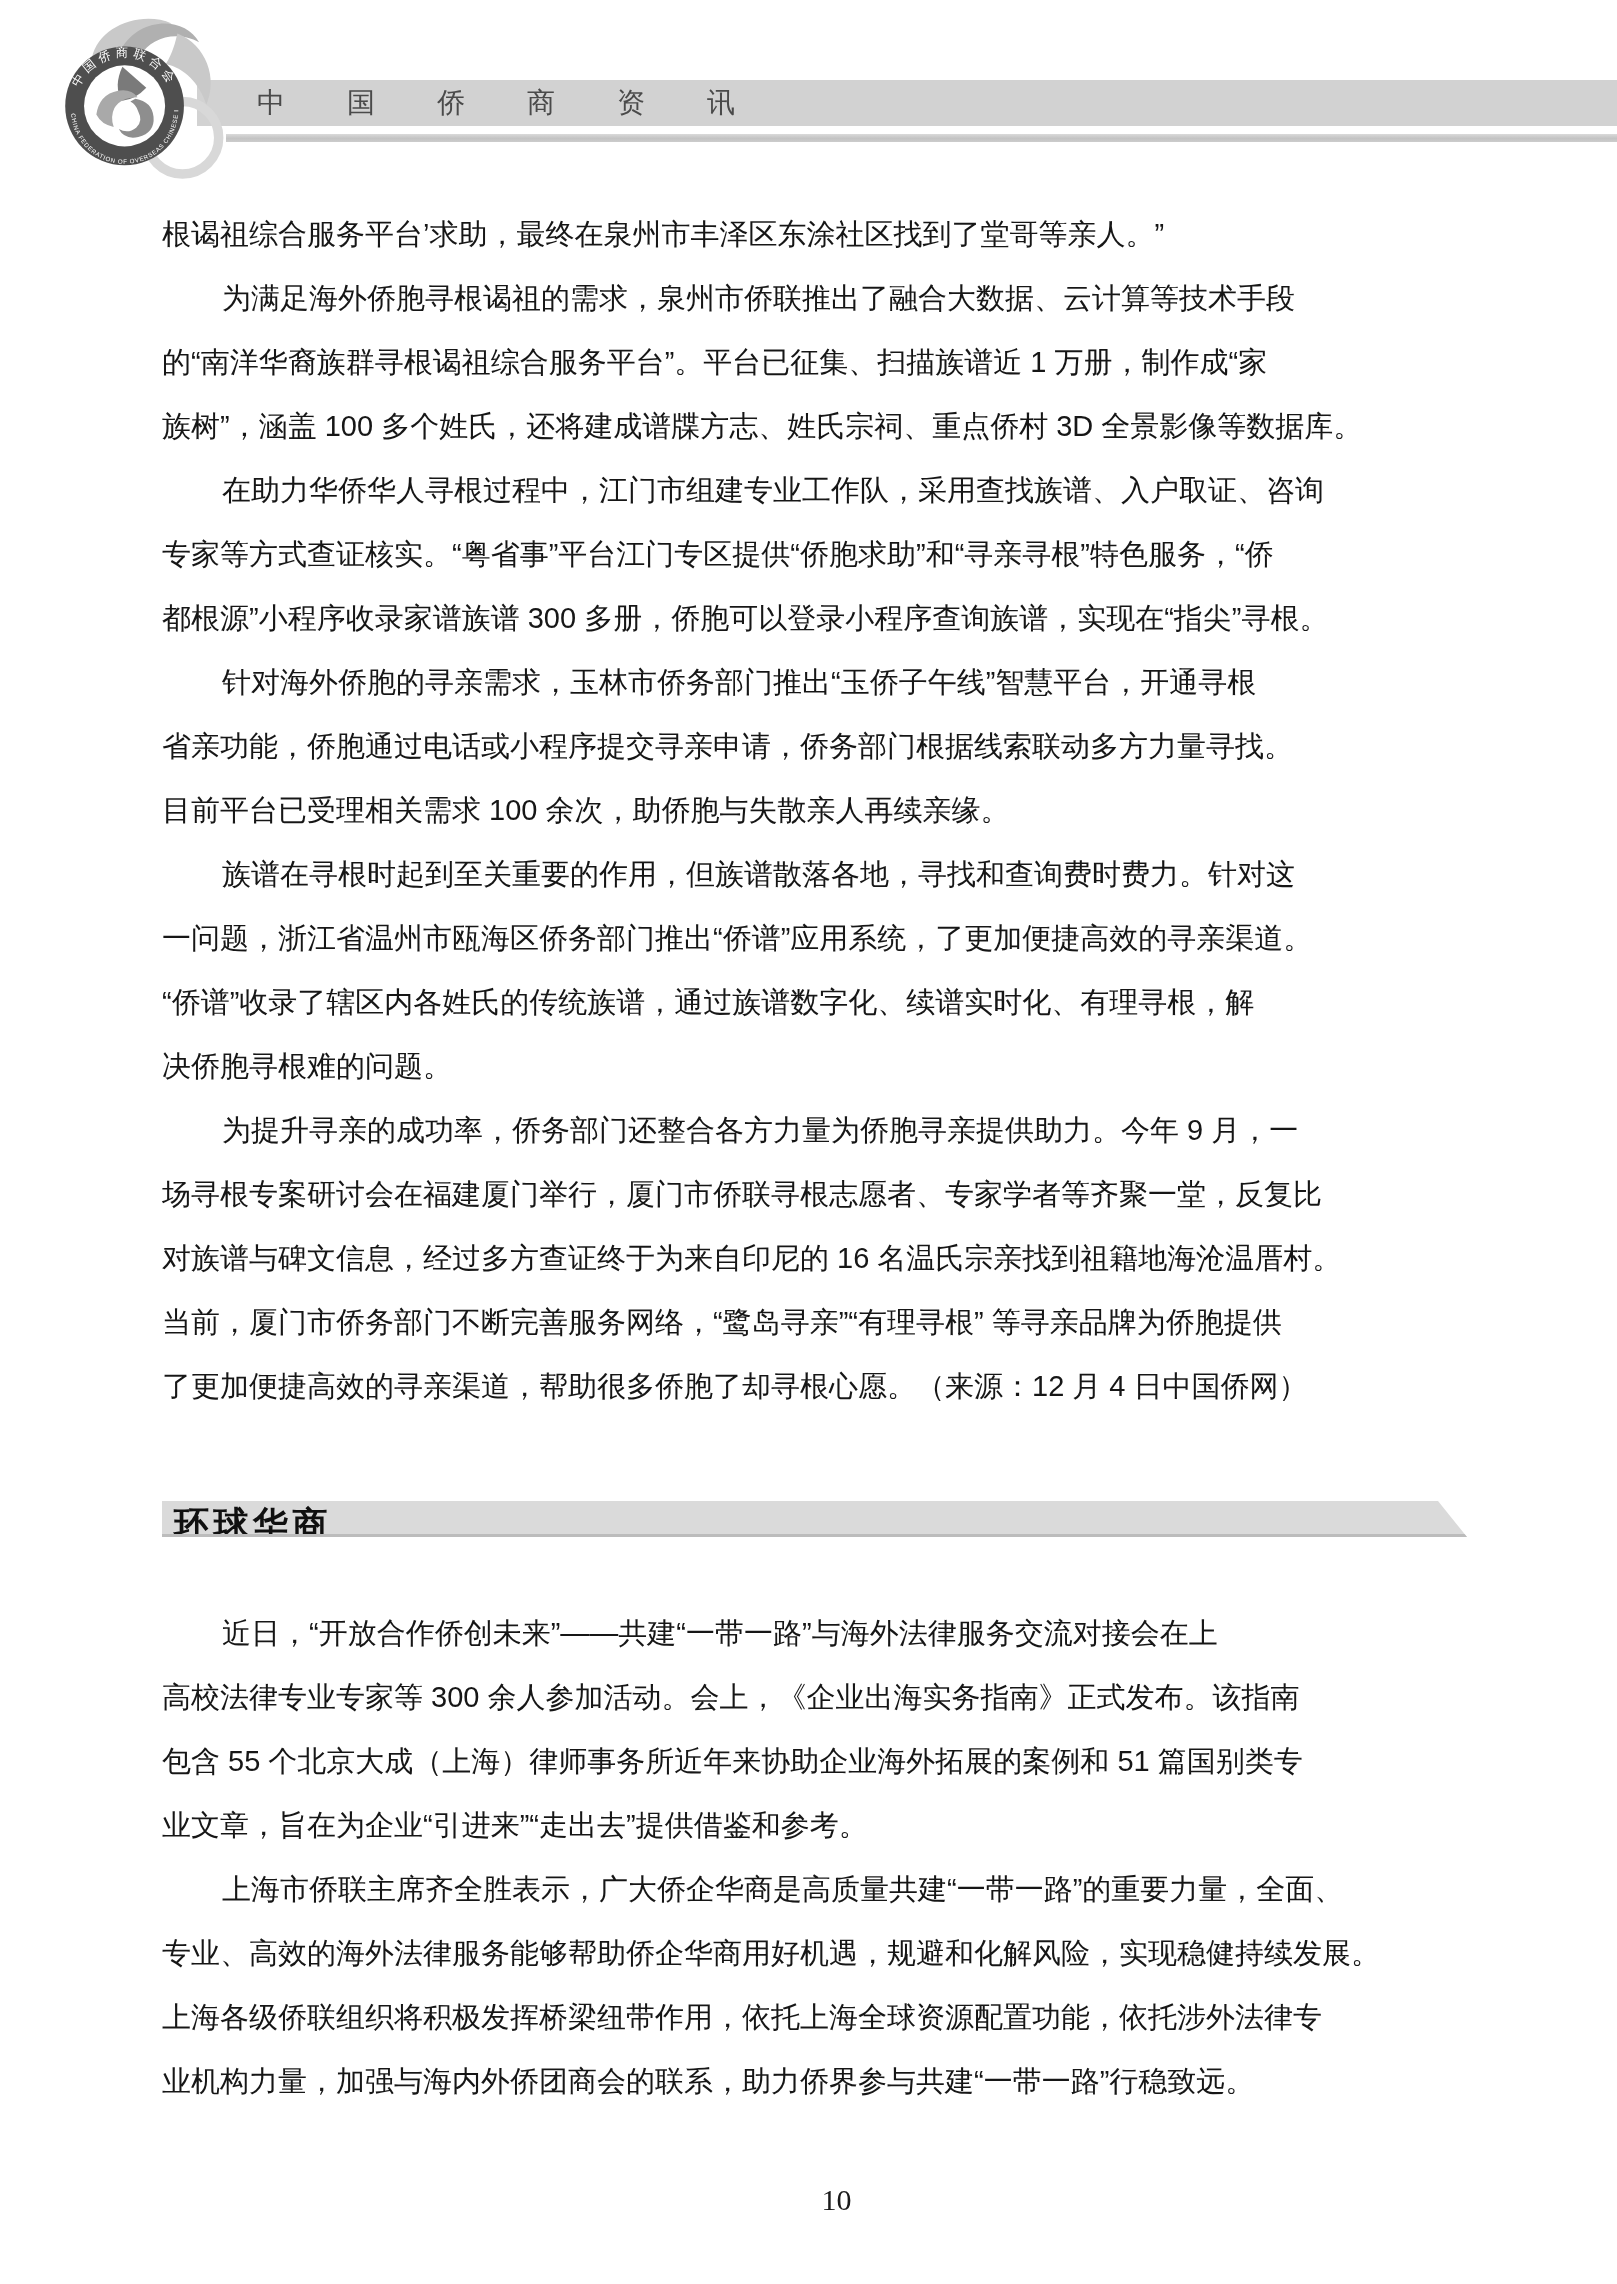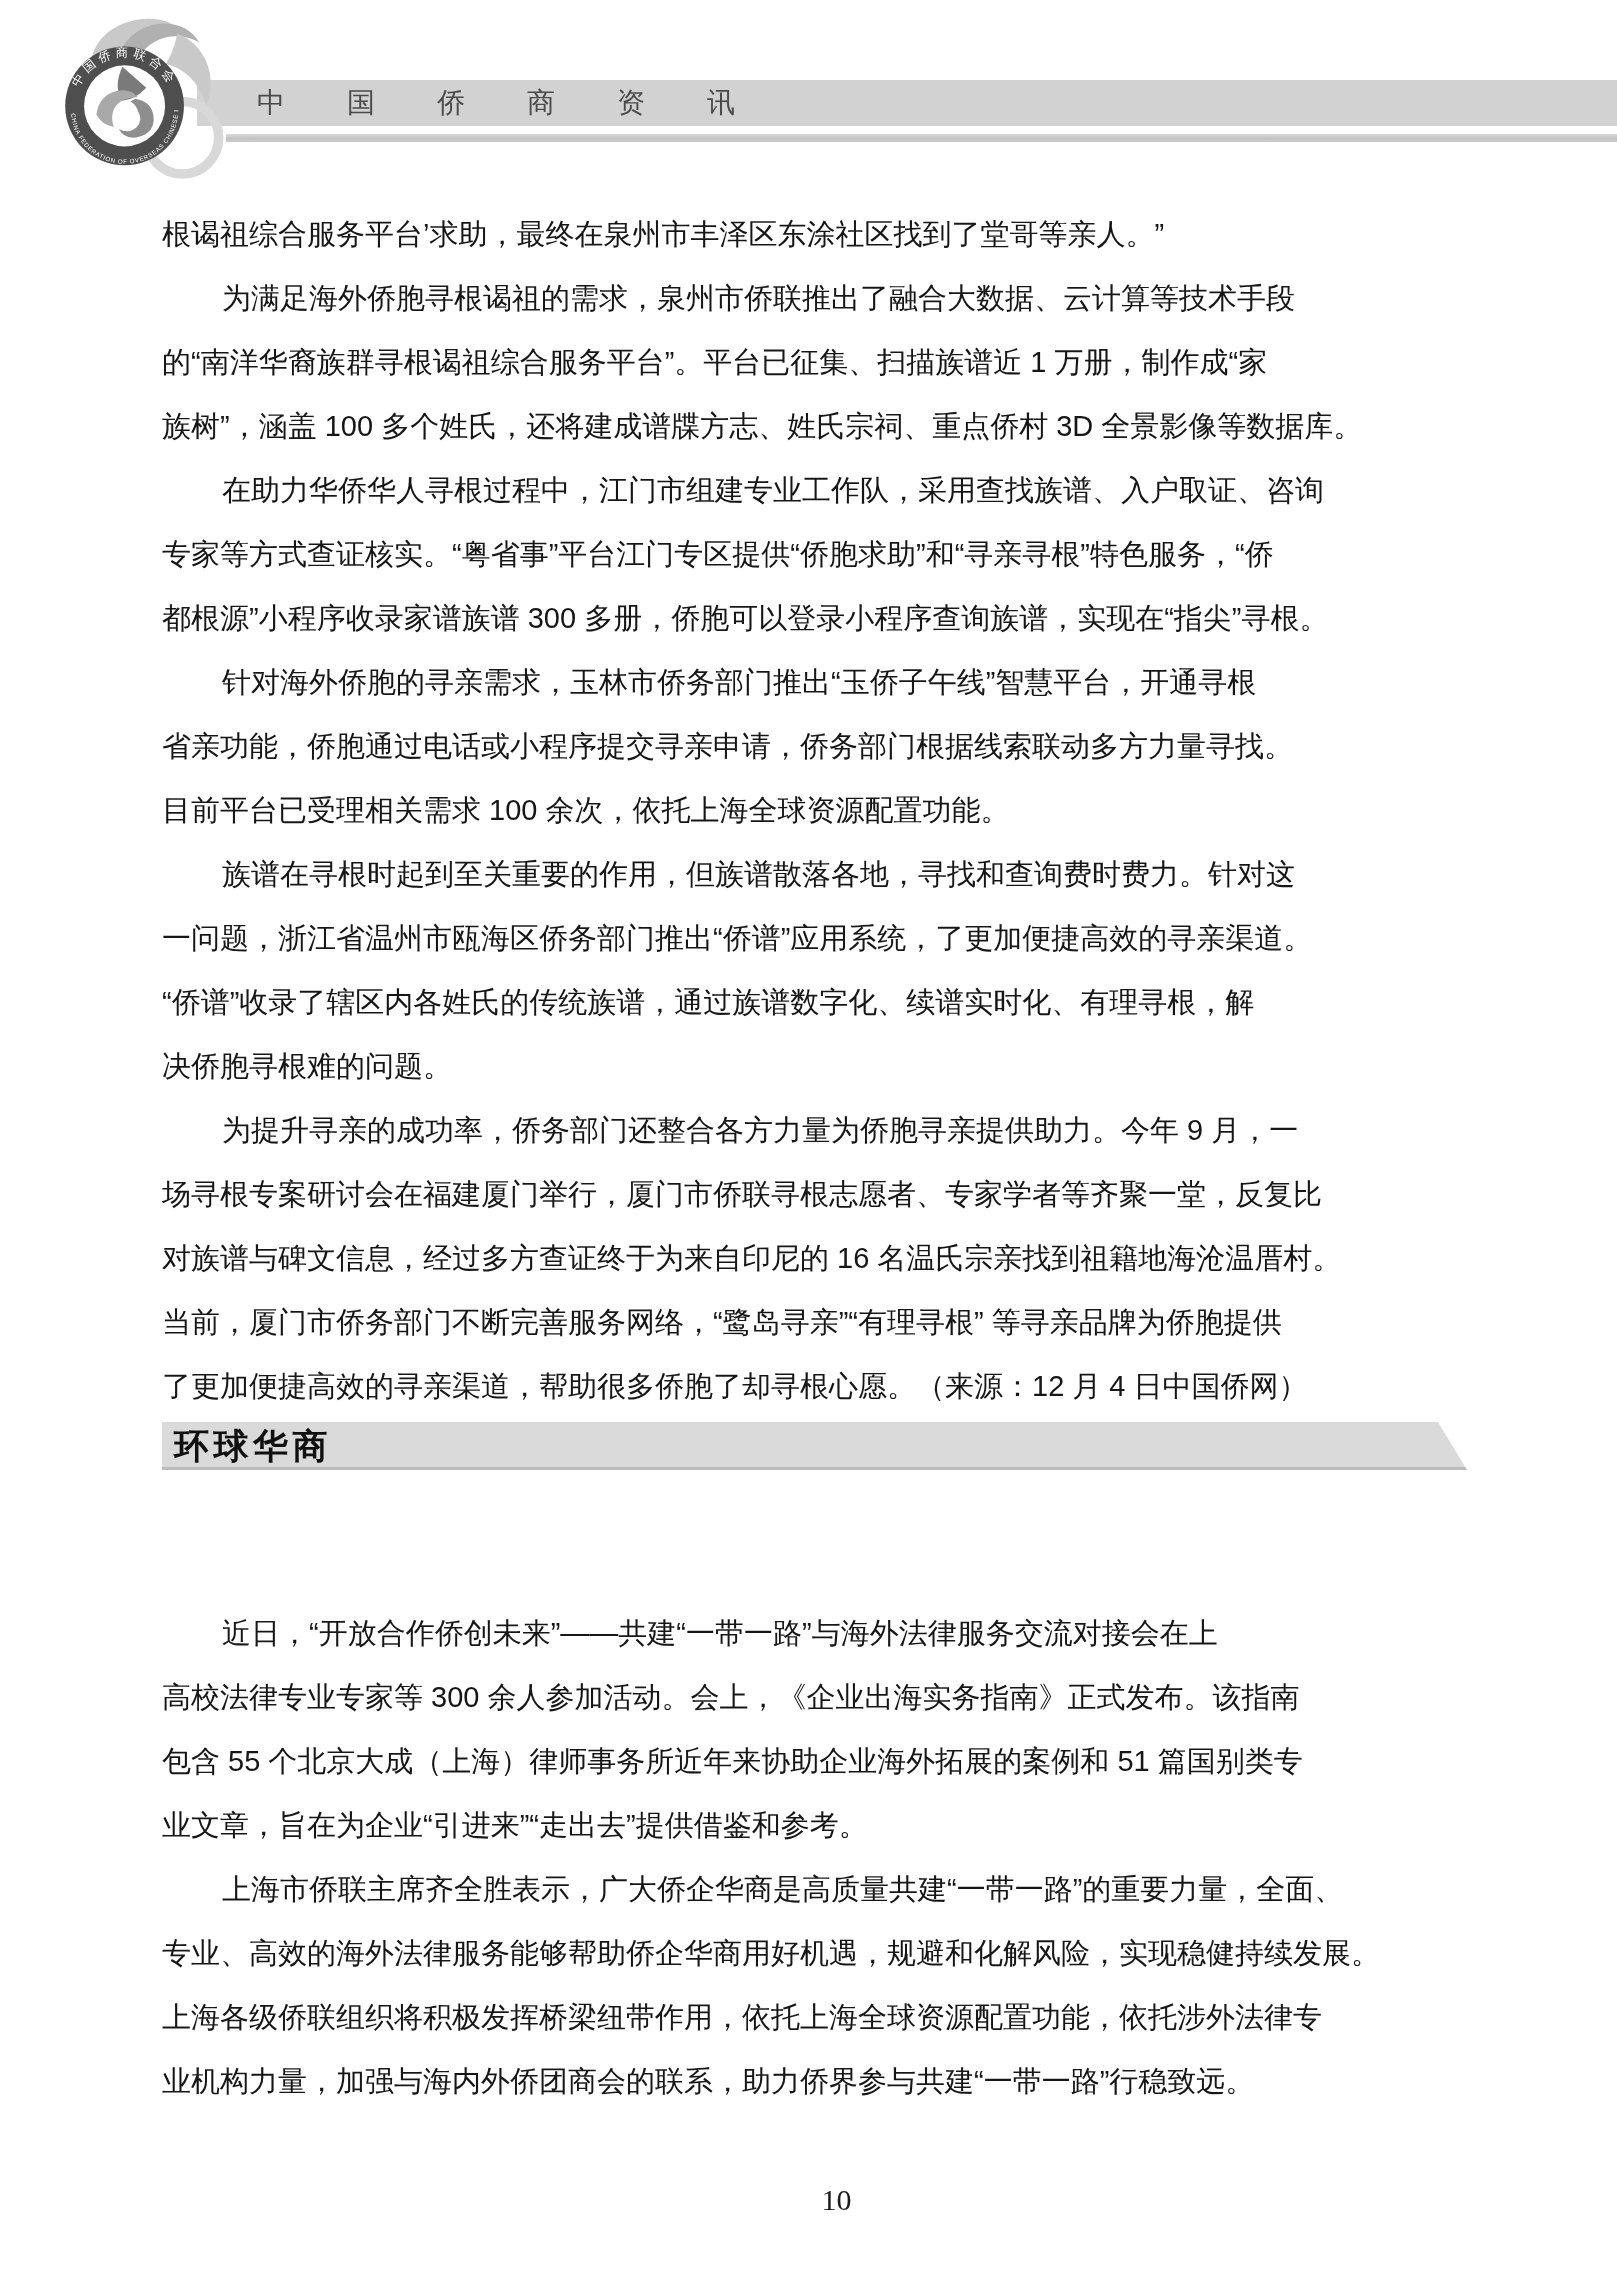--- a/index.html
+++ b/index.html
@@ -30,24 +30,24 @@
     position:absolute;left:162px;width:1294px;
     font-size:29px;line-height:64px;color:#161616;
   }
   .content-1{top:202px;}
   .content-2{top:1601px;}
   .line{height:64px;white-space:nowrap;overflow:visible;}
   .line.indent{padding-left:60px;}
   .line.with-source{display:flex;justify-content:flex-start;padding-right:1.5px;}
   
   .section-bar{
-    position:absolute;left:162px;top:1422px;width:1305px;height:48px;
+    position:absolute;left:162px;top:1501px;width:1305px;height:36px;
     background:#dadada;
     clip-path:polygon(0 0, calc(100% - 29px) 0, 100% 100%, 0 100%);
-    display:flex;align-items:center;
+    display:flex;
   }
   .section-bar::after{
     content:"";position:absolute;left:0;right:0;bottom:0;height:3px;background:#bcbcbc;
   }
   .section-title{
     padding-left:12px;
     font-family:"Liberation Serif",serif;font-weight:bold;
     font-size:35px;color:#101010;letter-spacing:4.5px;
   }
   
@@ -97,21 +97,21 @@
   <div class="content content-1">
       <div class="line"><span class="line-text">根谒祖综合服务平台’求助，最终在泉州市丰泽区东涂社区找到了堂哥等亲人。”</span></div>
       <div class="line indent full"><span class="line-text">为满足海外侨胞寻根谒祖的需求，泉州市侨联推出了融合大数据、云计算等技术手段</span></div>
       <div class="line full"><span class="line-text">的“南洋华裔族群寻根谒祖综合服务平台”。平台已征集、扫描族谱近 1 万册，制作成“家</span></div>
       <div class="line full"><span class="line-text">族树”，涵盖 100 多个姓氏，还将建成谱牒方志、姓氏宗祠、重点侨村 3D 全景影像等数据库。</span></div>
       <div class="line indent full"><span class="line-text">在助力华侨华人寻根过程中，江门市组建专业工作队，采用查找族谱、入户取证、咨询</span></div>
       <div class="line full"><span class="line-text">专家等方式查证核实。“粤省事”平台江门专区提供“侨胞求助”和“寻亲寻根”特色服务，“侨</span></div>
       <div class="line full"><span class="line-text">都根源”小程序收录家谱族谱 300 多册，侨胞可以登录小程序查询族谱，实现在“指尖”寻根。</span></div>
       <div class="line indent full"><span class="line-text">针对海外侨胞的寻亲需求，玉林市侨务部门推出“玉侨子午线”智慧平台，开通寻根</span></div>
       <div class="line full"><span class="line-text">省亲功能，侨胞通过电话或小程序提交寻亲申请，侨务部门根据线索联动多方力量寻找。</span></div>
-      <div class="line"><span class="line-text">目前平台已受理相关需求 100 余次，依托上海全球资源配置功能。</span></div>
+      <div class="line"><span class="line-text">目前平台已受理相关需求 100 余次，助侨胞与失散亲人再续亲缘。</span></div>
       <div class="line indent full"><span class="line-text">族谱在寻根时起到至关重要的作用，但族谱散落各地，寻找和查询费时费力。针对这</span></div>
       <div class="line full"><span class="line-text">一问题，浙江省温州市瓯海区侨务部门推出“侨谱”应用系统，了更加便捷高效的寻亲渠道。</span></div>
       <div class="line full"><span class="line-text">“侨谱”收录了辖区内各姓氏的传统族谱，通过族谱数字化、续谱实时化、有理寻根，解</span></div>
       <div class="line"><span class="line-text">决侨胞寻根难的问题。</span></div>
       <div class="line indent full"><span class="line-text">为提升寻亲的成功率，侨务部门还整合各方力量为侨胞寻亲提供助力。今年 9 月，一</span></div>
       <div class="line full"><span class="line-text">场寻根专案研讨会在福建厦门举行，厦门市侨联寻根志愿者、专家学者等齐聚一堂，反复比</span></div>
       <div class="line full"><span class="line-text">对族谱与碑文信息，经过多方查证终于为来自印尼的 16 名温氏宗亲找到祖籍地海沧温厝村。</span></div>
       <div class="line full"><span class="line-text">当前，厦门市侨务部门不断完善服务网络，“鹭岛寻亲”“有理寻根” 等寻亲品牌为侨胞提供</span></div>
       <div class="line with-source">
         <span class="line-text">了更加便捷高效的寻亲渠道，帮助很多侨胞了却寻根心愿。</span>

